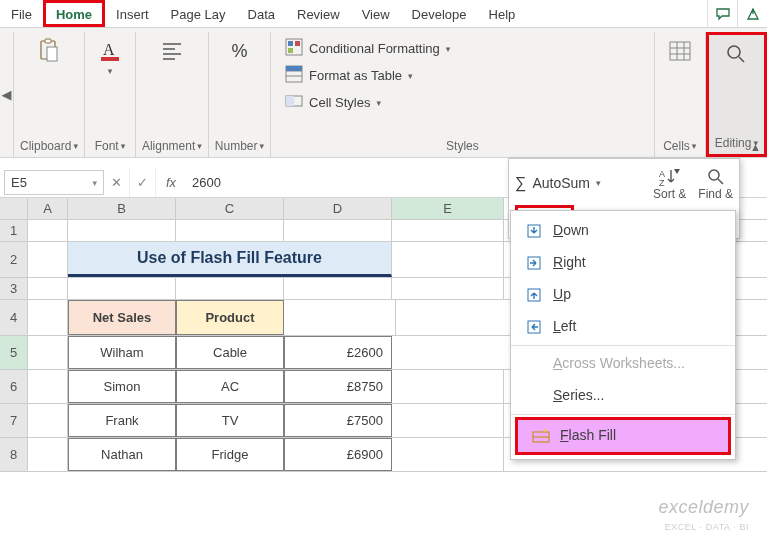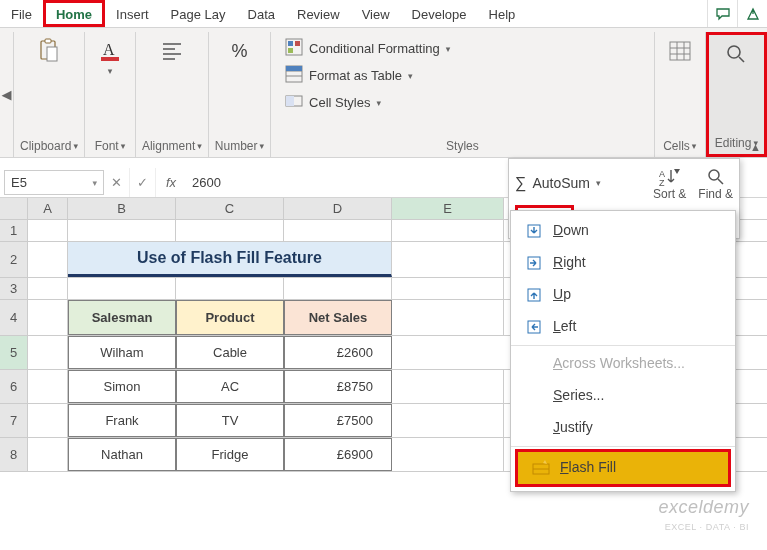--- a/index.html
+++ b/index.html
@@ -126,21 +126,21 @@
   .row-h.sel { background:#d2e8d8; }
   .cell { border-right:1px solid #ccc; display:flex; align-items:center; background:#fff;}
   .wA{width:40px;} .wB{width:108px;} .wC{width:108px;} .wD{width:108px;} .wE{width:112px;}
   
   .title-row { background:#deebf7; display:flex; align-items:center; justify-content:center; font-weight:600; font-size:16px; color:#1f3a5f; border-bottom:3px solid #203864;}
   .title-row-wrap { display:flex; height:36px; border-bottom:1px solid #ccc;}
   
   .hdr-cell { font-weight:700; text-align:center; justify-content:center;}
   .c-sales { background:#e2efda; } .c-prod { background:#fff2cc; } .c-net { background:#fbe4d5; }
   .tbox { border:1px solid #7f7f7f; }
-  .center{justify-content:center;} .right{justify-content:flex-end; padding-right:18px;}
+  .center{justify-content:center;} .right{justify-content:flex-end; padding-right:8px;}
   
   .sel-cell { outline:2px solid #217346; outline-offset:-1px; }
   
   .editing-panel {
     position:absolute; top:158px; left:508px; width:232px;
     background:#fff; border:1px solid #c7c7c7; box-shadow:2px 2px 6px rgba(0,0,0,0.2);
     padding:6px; z-index:50;
   }
   .ep-sum { display:flex; align-items:center; justify-content:space-between;}
   .ep-sum-left { display:flex; align-items:center; gap:6px; font-size:14px;}
@@ -149,21 +149,21 @@
   .ep-fill { display:inline-flex; align-items:center; gap:4px; padding:1px 4px; margin-top:4px;}
   
   .fill-menu {
     position:absolute; top:210px; left:510px; width:226px;
     background:#fff; border:1px solid #c7c7c7; box-shadow:2px 2px 6px rgba(0,0,0,0.25);
     z-index:60; padding:4px 0;
   }
   .fm-item { display:flex; gap:10px; padding:7px 14px; font-size:14px; cursor:pointer;}
   .fm-item .u { text-decoration:underline; }
   .fm-item.disabled { color:#aaa; cursor:default;}
-  .fm-item.hover { background:#eab308; }
+  .fm-item.hover { background:#f0abfc; }
   .fm-sep { height:1px; background:#e0e0e0; margin:2px 0;}
   .fm-ico { width:18px; height:18px; display:flex; align-items:center; justify-content:center;}
   
   .watermark {
     position:absolute; right:18px; bottom:18px; color:#bfbfbf; font-size:18px; font-style:italic; letter-spacing:0.5px;
     display:flex; flex-direction:column; align-items:flex-end; line-height:1;
   }
   .watermark .sub { font-size:9px; font-style:normal; color:#cfcfcf;margin-top:7px;}
 </style>
 </head>
@@ -386,23 +386,22 @@
     <div class="cell wA"></div>
       <div class="cell wB"></div>
       <div class="cell wC"></div>
       <div class="cell wD"></div>
       <div class="cell wE"></div>
   </div>
 
   <div class="row" style="height:36px;">
     <div class="row-h">4</div>
     <div class="cell wA"></div>
-    <div class="cell wB hdr-cell c-sales tbox">Salesman</div>
+    <div class="cell wD hdr-cell c-net tbox">Net Sales</div>
     <div class="cell wC hdr-cell c-prod tbox">Product</div>
-    <div class="cell wD hdr-cell c-net tbox">Net Sales</div>
     <div class="cell wE"></div>
   </div>
 
   <div class="row">
     <div class="row-h sel">5</div>
     <div class="cell wA"></div>
     <div class="cell wB center tbox">Wilham</div>
     <div class="cell wC center tbox">Cable</div>
     <div class="cell wD right tbox">£2600</div>
   </div>
@@ -509,24 +508,20 @@
     <span><span class="u">L</span>eft</span>
   </div>
   <div class="fm-sep"></div>
   <div class="fm-item disabled">
     <span class="fm-ico"></span>
     <span><span class="u">A</span>cross Worksheets...</span>
   </div>
   <div class="fm-item">
     <span class="fm-ico"></span>
     <span><span class="u">S</span>eries...</span>
-  </div>
-  <div class="fm-item">
-    <span class="fm-ico"></span>
-    <span><span class="u">J</span>ustify</span>
   </div>
   <div class="fm-sep"></div>
   <div class="fm-item hover red-box" style="margin:0 4px;">
     <span class="fm-ico">
         <svg width="18" height="18" viewBox="0 0 18 18">
           <rect x="1" y="5" width="16" height="10" fill="none" stroke="#c28a00"></rect>
           <line x1="1" y1="10" x2="17" y2="10" stroke="#c28a00"></line>
           <path d="M13 1l2 4-4-1z" fill="#f2c94c"></path>
         </svg>
       </span>

